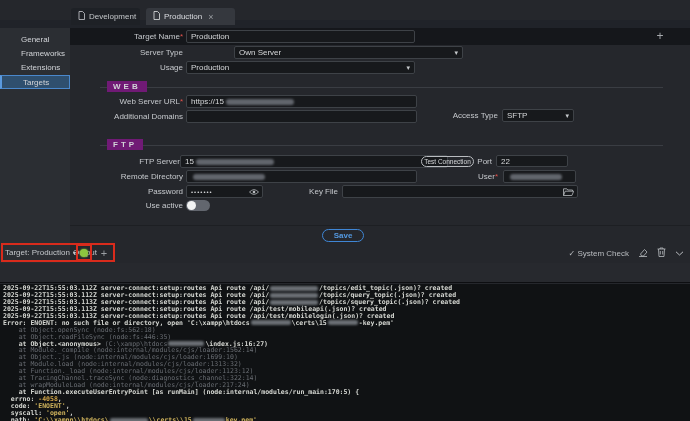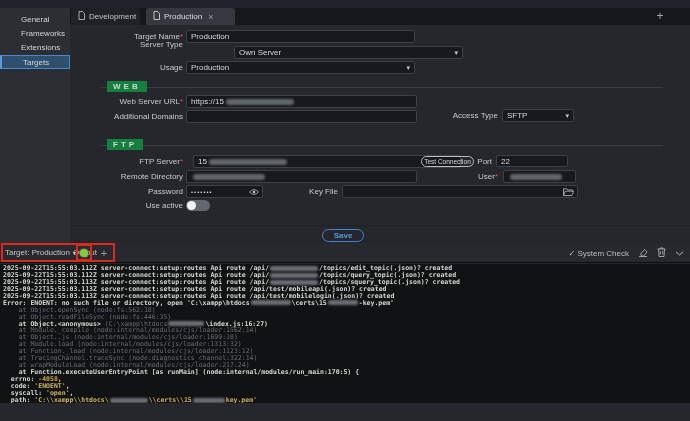--- a/index.html
+++ b/index.html
@@ -2,21 +2,21 @@
 <html><head>
 <meta charset="utf-8">
 <style>
   * { box-sizing: border-box; margin: 0; padding: 0; }
   html,body { background:#131519; }
   #root {
     position: relative; width: 690px; height: 421px; overflow: hidden;
     background: #25272c; font-family: "Liberation Sans", sans-serif;
     color: #c9cbce;
   }
-  .abs { position: absolute; }
+  .abs { position: absolute; margin-top: 20px; }
 
   
   .topstrip { left:0; top:0; width:690px; height:8px; background:#202329; }
   .tabband  { left:70px; top:8px; width:620px; height:17px; background:#15171b; }
 
   
   .sidebar { left:0; top:8px; width:70px; height:235px; background:#2b2e33; }
   .side-item { position:absolute; left:0; width:70px; height:14px; line-height:14px;
     padding-left:21px; font-size:8px; color:#d2d4d8; cursor:default; }
   .side-item.sel { background:#2f4f6e; border:1px solid #4a88cc; border-left:2px solid #5a9ae0; }
@@ -34,21 +34,21 @@
   .form { left:70px; top:25px; width:620px; height:218px; background:#25272c; }
   .lbl { position:absolute; font-size:8px; color:#c6c9cd; text-align:right; height:13px; line-height:13px; }
   .req-mark { color:#e0514a; }
   .inp { position:absolute; background:#17191c; border:1px solid #3e4247; border-radius:2px;
     color:#d6d8da; font-size:8px; display:flex; align-items:center; padding:0 4px; height:13px; }
   .inp .caret { position:absolute; right:4px; font-size:7px; color:#c6c9cd; }
   .blot { display:inline-block; height:6px; border-radius:3px; background:#61656c;
     filter:blur(1.2px); vertical-align:middle; margin-left:2px; }
   .sect-line { position:absolute; left:100px; width:563px; height:1px; background:#3a3d43; }
   .sect-lbl { position:absolute; font-size:8px; font-weight:bold; letter-spacing:3px;
-    color:#d2d4d8; background:#15803d; padding:0 6px; height:11px; line-height:11px; }
+    color:#d2d4d8; background:#701a75; padding:0 6px; height:11px; line-height:11px; }
   .pill-btn { position:absolute; border:1px solid #b9bcc0; border-radius:6px; background:transparent;
     color:#d6d8da; font-size:6.5px; text-align:center; font-family:"Liberation Sans",sans-serif; }
   .save-btn { position:absolute; left:322px; top:229px; width:42px; height:13px; border:1px solid #3f86d5;
     border-radius:7px; background:transparent; color:#549ae2; font-size:8px; font-weight:bold;
     text-align:center; line-height:11px; font-family:"Liberation Sans",sans-serif; }
   .divider { position:absolute; left:70px; top:225px; width:620px; height:1px; background:#1d1f23; }
   .toggle { position:absolute; left:186px; top:200px; width:24px; height:11px; border-radius:6px;
     background:#62666e; }
   .toggle .knob { position:absolute; left:1px; top:1px; width:9px; height:9px; border-radius:50%;
     background:#f2f3f4; }
@@ -117,21 +117,21 @@
   </div>
   <div class="abs tab-add">+</div>
 
   <div class="abs form"></div>
 
   <div class="lbl" style="left:70px;width:113px;top:30px;"><span>Target Name</span><span class="req-mark">*</span></div>
   <div class="inp" style="left:186px;top:30px;width:229px;">
       <span>Production</span>
     </div>
 
-  <div class="lbl" style="left:70px;width:113px;top:38px;"><span>Server Type</span></div>
+  <div class="lbl" style="left:70px;width:113px;top:46px;"><span>Server Type</span></div>
   <div class="inp" style="left:186px;top:46px;width:229px;margin-left:48px;">
       <span>Own Server</span>
       <span class="caret">▾</span>
     </div>
 
   <div class="lbl" style="left:70px;width:113px;top:61px;"><span>Usage</span></div>
   <div class="inp" style="left:186px;top:61px;width:229px;">
       <span>Production</span>
       <span class="caret">▾</span>
     </div>
@@ -153,21 +153,21 @@
   <div class="lbl" style="left:420px;width:78px;top:109px;"><span>Access Type</span></div>
   <div class="inp" style="left:502px;top:109px;width:72px;">
       <span>SFTP</span>
       <span class="caret">▾</span>
     </div>
 
   <div class="sect-line" style="top:145px;"></div>
   <div class="sect-lbl" style="left:107px;top:139px;">FTP</div>
 
   <div class="lbl" style="left:70px;width:113px;top:155px;"><span>FTP Server</span><span class="req-mark">*</span></div>
-  <div class="inp" style="left:193px;top:155px;width:268px;">
+  <div class="inp" style="left:180px;top:155px;width:268px;">
       <span>15</span>
       <span class="blot" style="width:78px;"></span>
     </div>
   <button class="pill-btn" style="left:421px;top:156px;width:53px;height:11px;">Test Connection</button>
   <div class="lbl" style="left:448px;width:44px;top:155px;"><span>Port</span></div>
   <div class="inp" style="left:496px;top:155px;width:72px;height:12px;">
       <span>22</span>
     </div>
 
   <div class="lbl" style="left:70px;width:113px;top:170px;"><span>Remote Directory</span></div>

